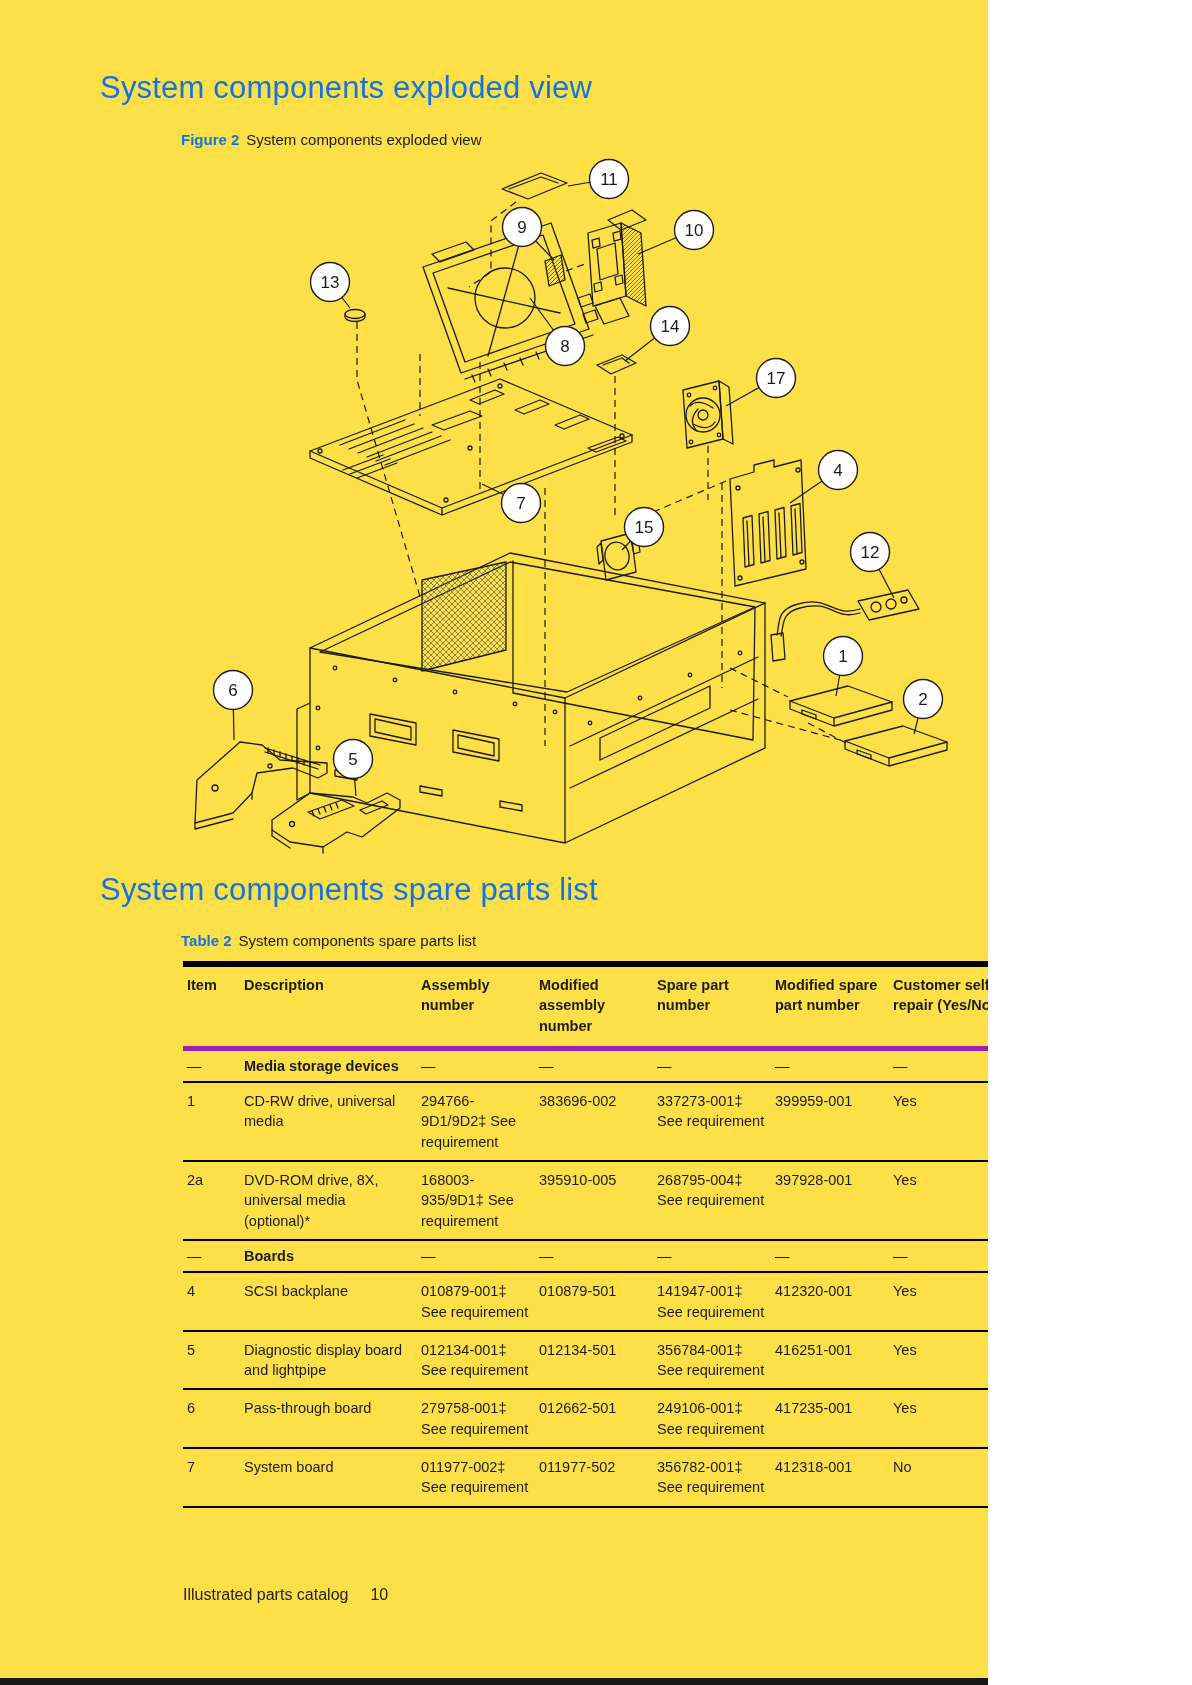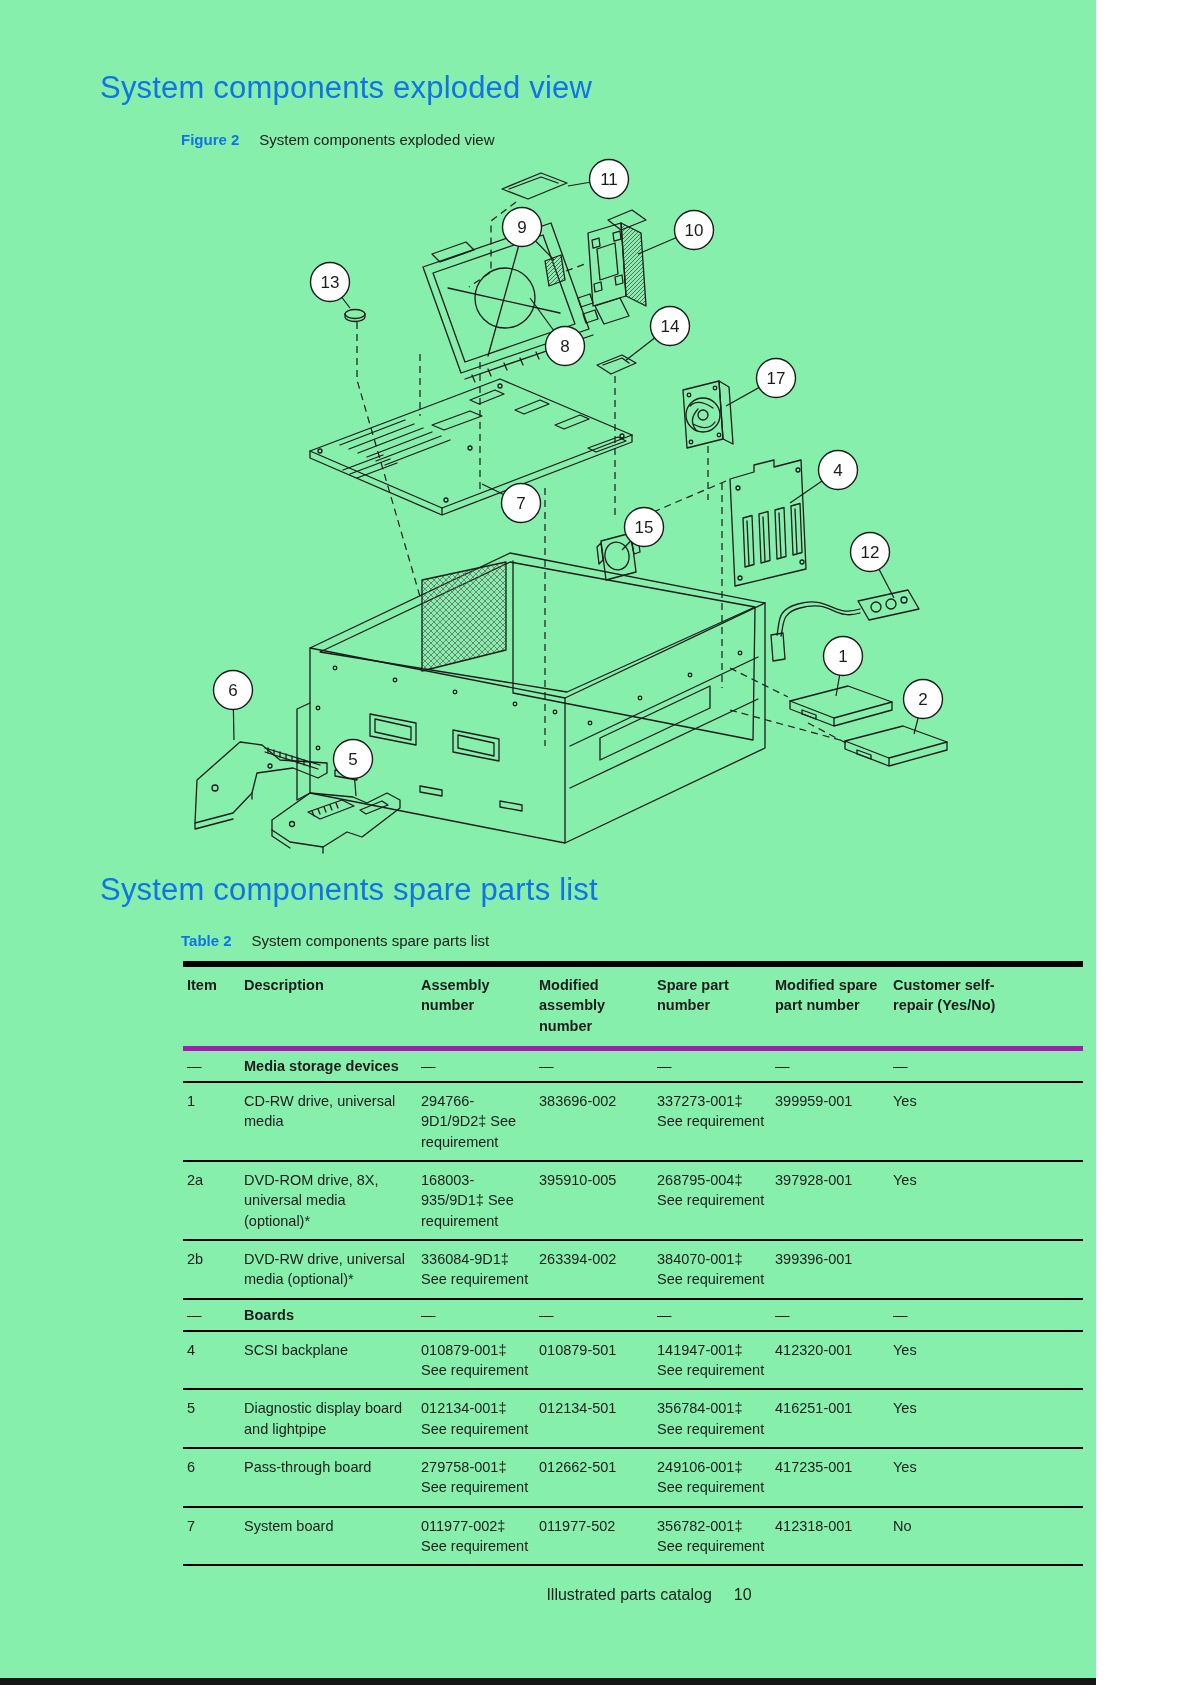--- a/index.html
+++ b/index.html
@@ -1,30 +1,30 @@
 <!DOCTYPE html>
 <html style="--accent: #1173e6; --ink: #1c1c1c;"><head>
 <meta charset="utf-8">
 <style>
   :root { --accent:#1173e6; --ink:#1c1c1c; }
   html,body { margin:0; padding:0; background:#ffffff; }
   .page {
-    position:relative; width:1096px; height:1685px; background:#86efac;
+    position:relative; width:988px; height:1685px; background:#fde047;
     font-family:"Liberation Sans", sans-serif; color:var(--ink); overflow:hidden;
   }
   h1.doc-heading {
     position:absolute; margin:0; font-weight:normal; font-size:31px;
     color:var(--accent); letter-spacing:0.2px; white-space:nowrap;
   }
   #heading-exploded { left:100px; top:70px; }
   #heading-parts    { left:100px; top:872px; }
   .caption { position:absolute; font-size:15px; white-space:nowrap; }
   #figure-caption { left:181px; top:131px; }
   #table-caption  { left:181px; top:932px; }
-  .caption .cap-label { color:var(--accent); font-weight:bold; margin-right:20px; }
+  .caption .cap-label { color:var(--accent); font-weight:bold; margin-right:7px; }
   svg.diagram { position:absolute; left:170px; top:148px; }
   svg.diagram path, svg.diagram line, svg.diagram ellipse, svg.diagram circle, svg.diagram rect {
     vector-effect:non-scaling-stroke;
   }
   .art { stroke:#1c1c1c; stroke-width:1.3; fill:none; stroke-linejoin:round; stroke-linecap:round; }
   .dashed { stroke:#1c1c1c; stroke-width:1.2; fill:none; stroke-dasharray:7 5; }
   .leader { stroke:#1c1c1c; stroke-width:1.2; }
   .co  { fill:#ffffff; stroke:#1c1c1c; stroke-width:1.4; }
   .cot { font-size:17px; fill:#1c1c1c; text-anchor:middle; font-family:"Liberation Sans",sans-serif; }
   .tablewrap { position:absolute; left:183px; top:961px; width:900px; }
@@ -35,21 +35,21 @@
     white-space:pre-line; line-height:1.4;
   }
   table.parts tbody td {
     vertical-align:top; font-size:14.5px; line-height:1.4;
     padding:8px 6px 8px 4px; border-bottom:2px solid #000; white-space:pre-line;
   }
   table.parts tbody tr.section td { padding:5px 6px 5px 4px; }
   table.parts tbody tr.section td:nth-child(2) { font-weight:bold; }
   .footer {
     position:absolute; left:183px; top:1586px; width:932px;
-    text-align:center; font-size:16px; color:#222;
+    text-align:left; font-size:16px; color:#222;
   }
   .footer .pageno { margin-left:22px; }
   .bottom-bar { position:absolute; left:0; top:1678px; width:1192px; height:7px; background:#161616; }
 </style>
 </head>
 <body>
 
 <div class="page">
 
   <h1 class="doc-heading" id="heading-exploded">System components exploded view</h1>
@@ -317,32 +317,20 @@
 (optional)*</td>
             <td>168003-
 935/9D1‡ See
 requirement</td>
             <td>395910-005</td>
             <td>268795-004‡
 See requirement</td>
             <td>397928-001</td>
             <td>Yes</td>
           </tr>
-          <tr class="">
-            <td>2b</td>
-            <td>DVD-RW drive, universal
-media (optional)*</td>
-            <td>336084-9D1‡
-See requirement</td>
-            <td>263394-002</td>
-            <td>384070-001‡
-See requirement</td>
-            <td>399396-001</td>
-            <td></td>
-          </tr>
           <tr class="section">
             <td>—</td>
             <td>Boards</td>
             <td>—</td>
             <td>—</td>
             <td>—</td>
             <td>—</td>
             <td>—</td>
           </tr>
           <tr class="">

